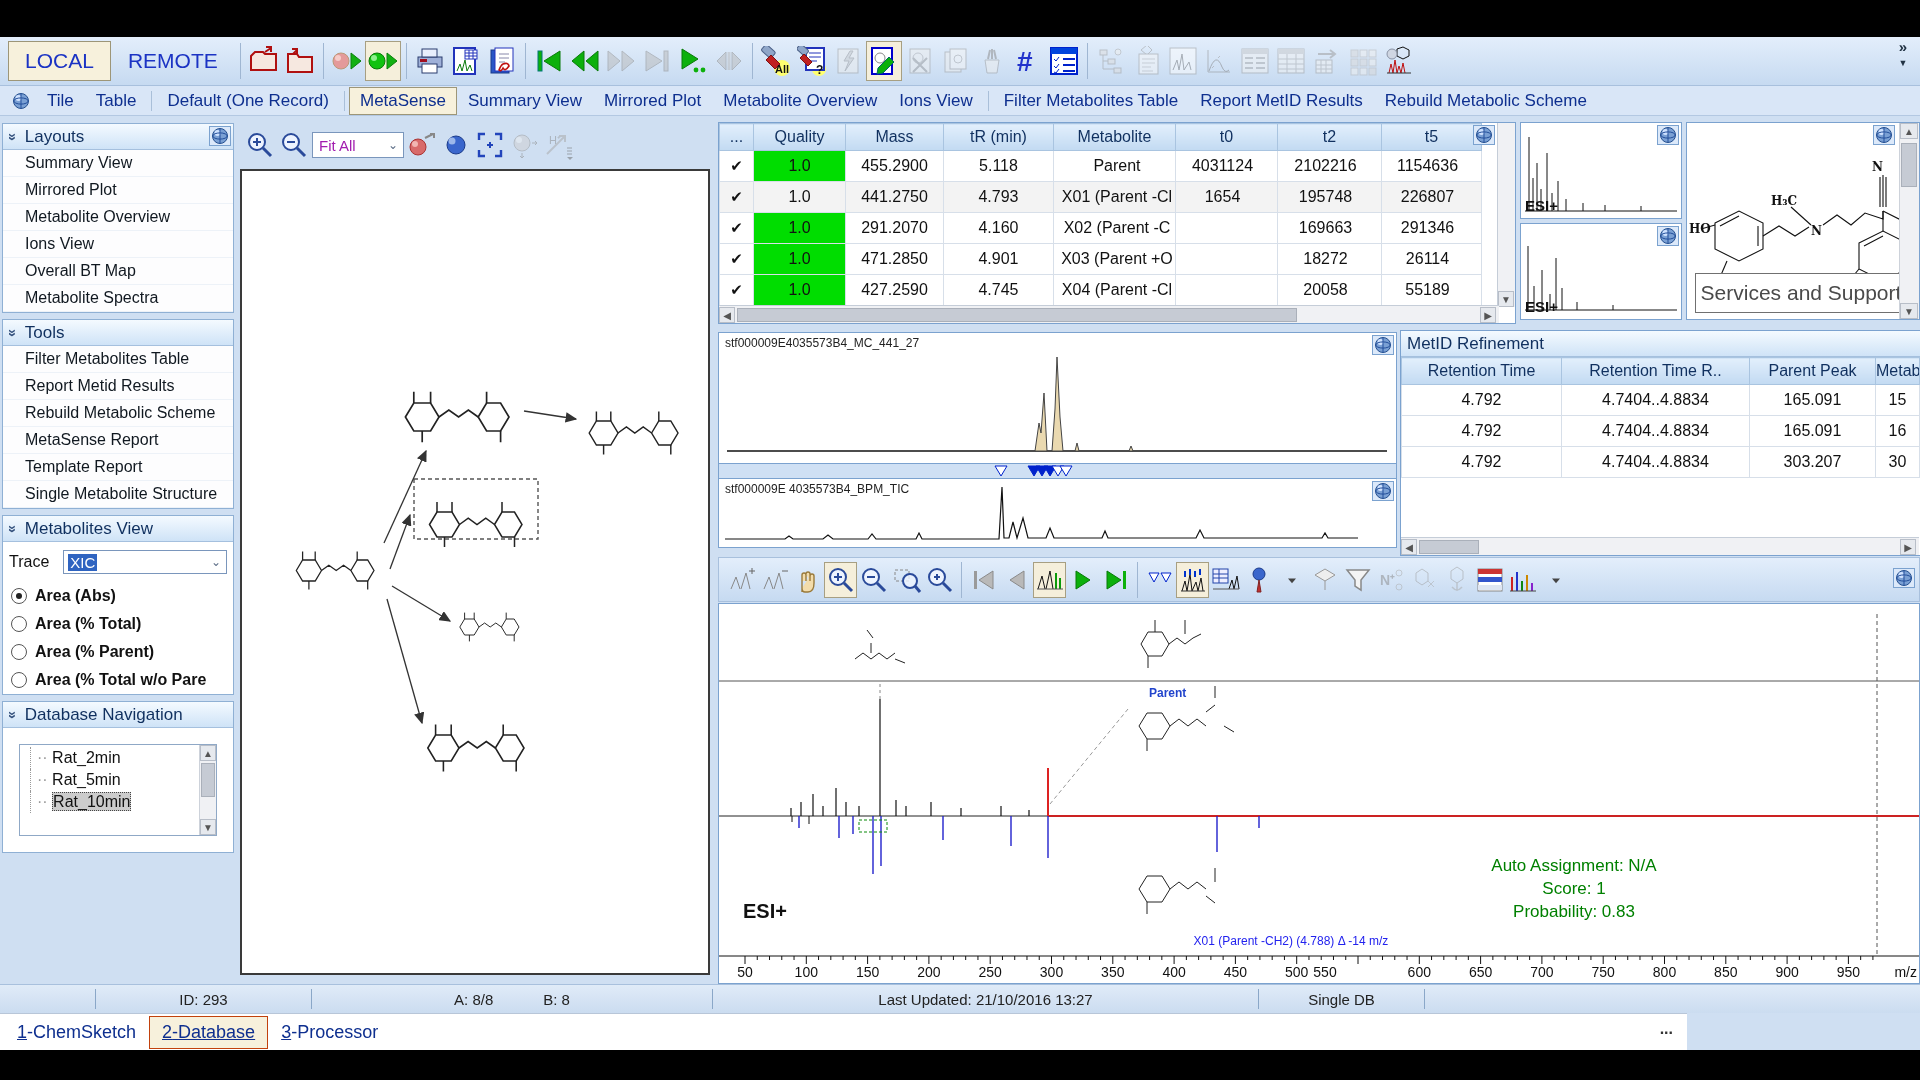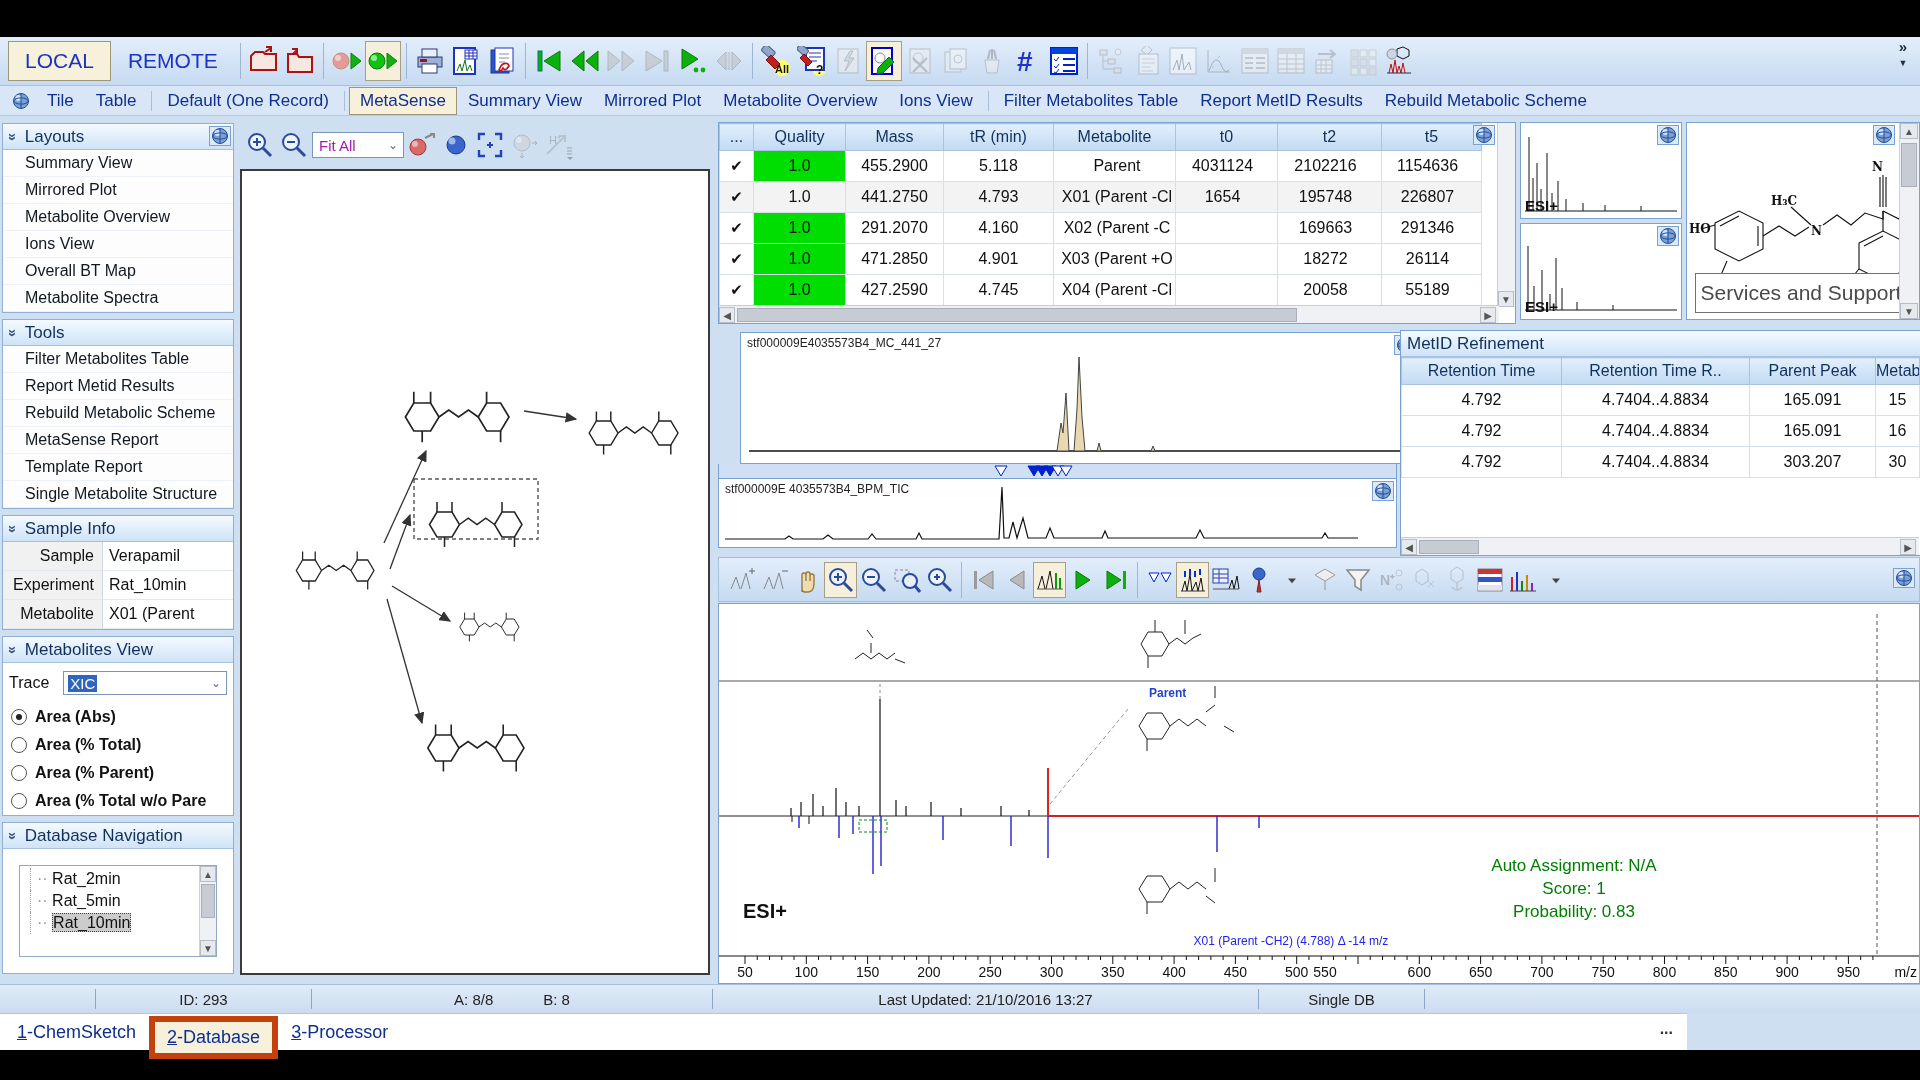--- a/index.html
+++ b/index.html
@@ -89,21 +89,21 @@
   #met-vscroll { position:absolute; right:0; top:0; width:18px; height:184px; background:#f0f1f4; border-left:1px solid #c5cdd8; }
 
   
   .thumb { position:absolute; left:1520px; width:162px; height:97px; background:#fff; border:1px solid #7ba2cf; }
   .esi-label { position:absolute; left:4px; bottom:4px; font-weight:bold; font-size:15px; color:#111; }
   #structure-panel { position:absolute; left:1686px; top:85px; width:234px; height:198px; background:#fff; border:1px solid #7ba2cf; }
   #services-btn { position:absolute; left:8px; bottom:6px; width:212px; height:40px; background:#fff;
      border:1px solid #707070; color:#4a4a4a; font-size:21px; display:flex; align-items:center; justify-content:center; }
 
   
-  #mc-panel { position:absolute; left:740px; top:295px; width:679px; height:132px; background:#fff; border:1px solid #7ba2cf; }
+  #mc-panel { position:absolute; left:718px; top:295px; width:679px; height:132px; background:#fff; border:1px solid #7ba2cf; }
   #sep-strip { position:absolute; left:718px; top:427px; width:679px; height:14px; background:#cfe0f4; border-left:1px solid #7ba2cf; border-right:1px solid #7ba2cf; }
   #tic-panel { position:absolute; left:718px; top:441px; width:679px; height:70px; background:#fff; border:1px solid #7ba2cf; }
   .chrom-label { position:absolute; left:6px; top:3px; font-size:12px; color:#222; }
 
   
   #metid-panel { position:absolute; left:1400px; top:293px; width:616px; height:226px; background:#fff; border:1px solid #7ba2cf; }
   #metid-table { border-collapse:collapse; table-layout:fixed; width:518px; }
   #metid-table th { background:linear-gradient(#e2effc,#c2daf2); color:#10305f; font-weight:normal; font-size:16px;
      border:1px solid #a9c4e0; height:27px; overflow:hidden; white-space:nowrap; }
   #metid-table td { font-size:16px; color:#111; border:1px solid #d7dfe9; height:31px; text-align:center; overflow:hidden; white-space:nowrap; }
@@ -125,21 +125,21 @@
   #mz-unit { position:absolute; top:360px; font-size:14px; color:#111; }
 
   
   #statusbar { position:absolute; left:0; top:947px; width:1920px; height:29px;
      background:linear-gradient(#e0ebf8,#cbdcf0); border-top:1px solid #a8c0dd; display:flex; align-items:center; }
   .status-seg { font-size:15px; color:#222; text-align:center; }
   .status-div { width:1px; height:20px; background:#8aa7c8; }
   #tabrow { position:absolute; left:0; top:976px; width:1687px; height:37px; background:#fff;
      border-top:1px solid #b8c6d8; display:flex; align-items:flex-start; padding:2px 0 0 4px; }
   .bottom-tab { font-size:18px; color:#0e2f8f; padding:5px 12px; border:1px solid transparent; }
-  .bottom-tab.active { background:#f7f1dc; border:6px solid #c2410c; }
+  .bottom-tab.active { background:#f7f1dc; border:1px solid #c2410c;text-decoration:underline; }
   #tab-overflow { position:absolute; right:14px; top:6px; color:#333; font-weight:bold; font-size:16px; }
 </style>
 </head>
 <body>
 
 <div id="screen">
 <div id="app">
 
   <div id="main-toolbar">
     <div class="mode-tab active">LOCAL</div>
@@ -432,40 +432,20 @@
         <span class="chev">»</span>
         <span>Tools</span>
       </div>
       <div id="tools-list">
             <div class="side-item">Filter Metabolites Table</div>
             <div class="side-item">Report Metid Results</div>
             <div class="side-item">Rebuild Metabolic Scheme</div>
             <div class="side-item">MetaSense Report</div>
             <div class="side-item">Template Report</div>
             <div class="side-item">Single Metabolite Structure</div>
-          </div>
-    </div>
-    <div class="side-panel">
-      <div class="sec-header">
-        <span class="chev">»</span>
-        <span>Sample Info</span>
-      </div>
-      <div id="sample-info-rows">
-            <div class="kv-row">
-              <div class="kv-label">Sample</div>
-              <div class="kv-value">Verapamil</div>
-            </div>
-            <div class="kv-row">
-              <div class="kv-label">Experiment</div>
-              <div class="kv-value">Rat_10min</div>
-            </div>
-            <div class="kv-row">
-              <div class="kv-label">Metabolite</div>
-              <div class="kv-value">X01 (Parent</div>
-            </div>
           </div>
     </div>
     <div class="side-panel">
       <div class="sec-header">
         <span class="chev">»</span>
         <span>Metabolites View</span>
       </div>
       <div class="trace-row">
         <span class="trace-label">Trace</span>
         <div class="win-select">

